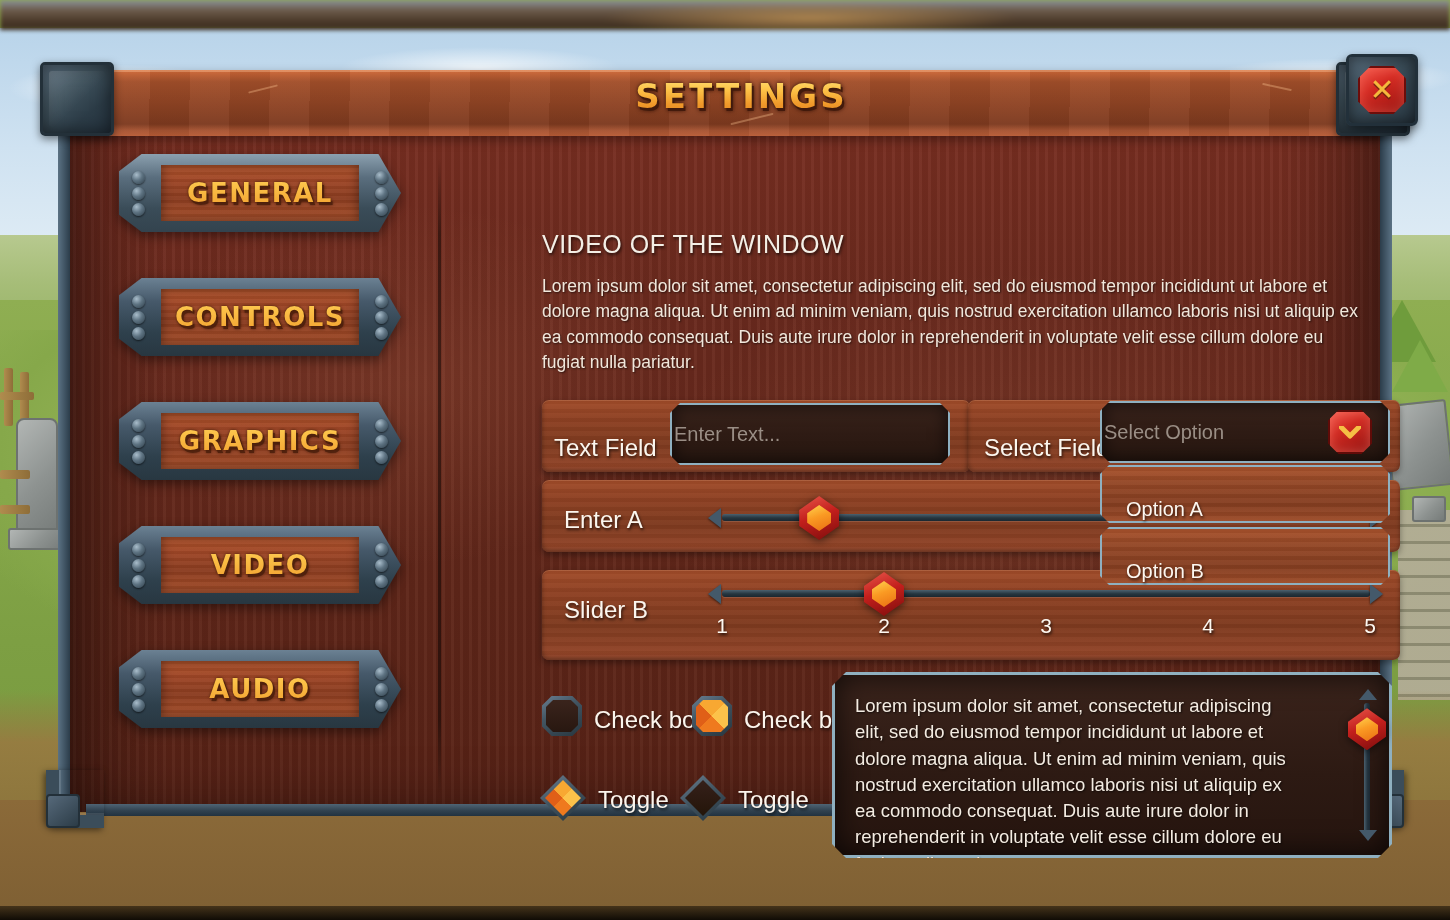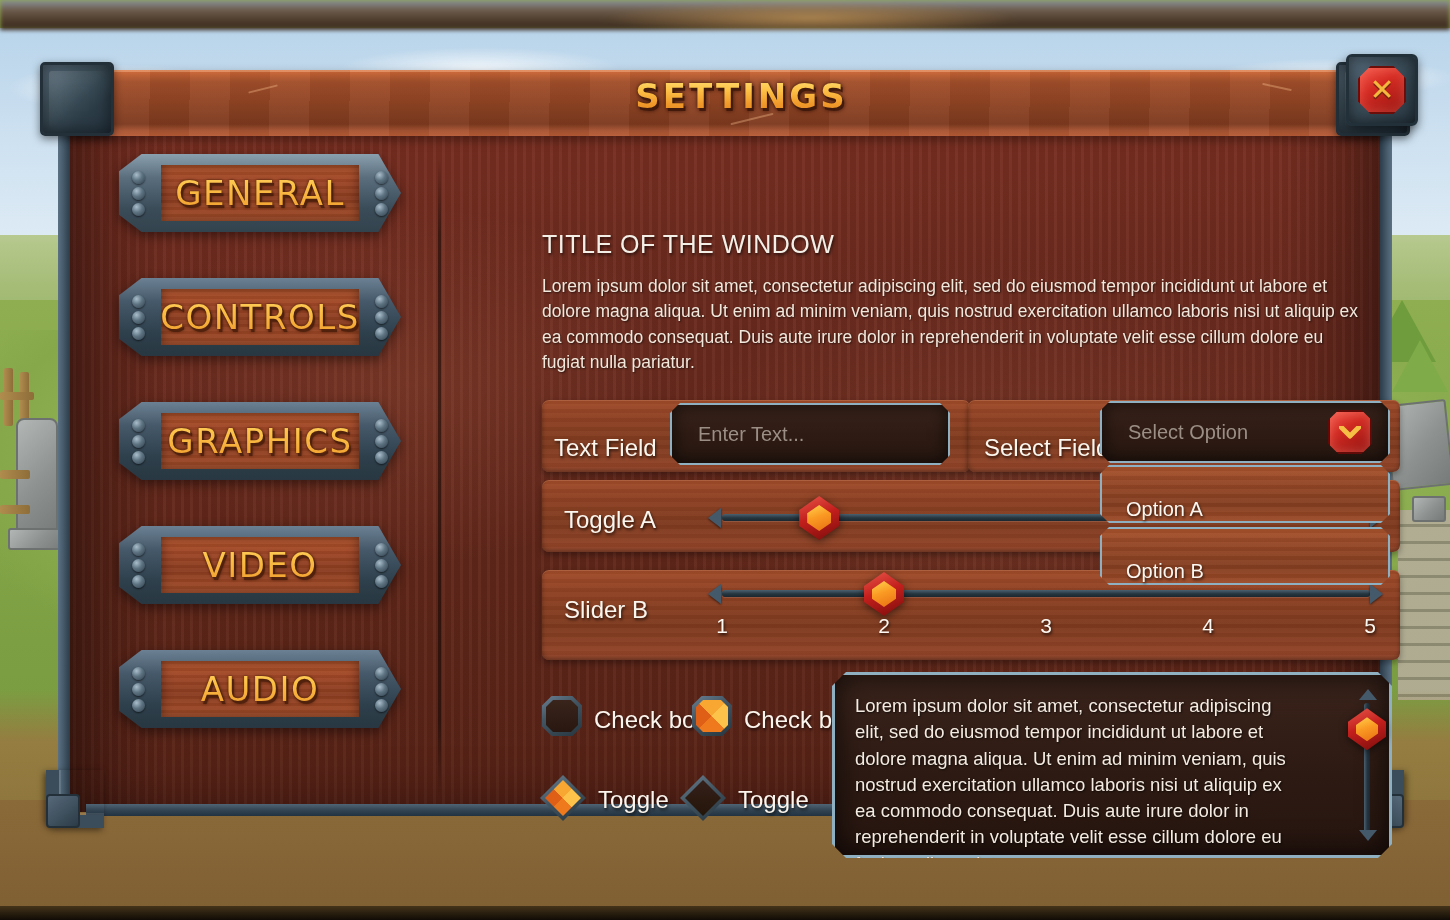--- a/index.html
+++ b/index.html
@@ -207,21 +207,21 @@
   .nav-inner {
     position:absolute; left:42px; right:42px; top:11px; bottom:11px;
     background:
       repeating-linear-gradient(180deg, rgba(0,0,0,.05) 0 3px, rgba(255,255,255,.03) 3px 7px),
       linear-gradient(180deg,#b5552c 0%,#9c4526 30%,#8a3c20 60%,#a9502b 100%);
     box-shadow:inset 0 0 12px rgba(0,0,0,.45);
   }
   .nav-label {
     position:absolute; inset:0; display:flex; align-items:center; justify-content:center;
     font-family:"DejaVu Sans", sans-serif;
-    font-size:34px; font-weight:normal; letter-spacing:1.5px;
+    font-size:26px; font-weight:bold; letter-spacing:1.5px;
     background:linear-gradient(180deg,#ffe588 0%,#fcc248 40%,#f09b2c 75%,#e4871f 100%);
     -webkit-background-clip:text; background-clip:text; -webkit-text-fill-color:transparent;
     filter:drop-shadow(0 0 1.5px #4a2008) drop-shadow(2px 3px 0 rgba(70,28,10,.85));
     z-index:3;
   }
   .nav-btn.selected .nav-outer {
     background:linear-gradient(180deg,#8ba0af 0%,#5a6e7e 30%,#3a4c58 70%,#33434e 100%);
     box-shadow:0 0 0 3px #e8d29a, 0 0 0 5px #8d7238;
   }
   .rivet {
@@ -260,21 +260,21 @@
   
   .in-box {
     position:absolute;
     background:linear-gradient(180deg,#3a241c 0%,#2e1b14 50%,#271710 100%);
     border:2px solid #8fb0c0;
     clip-path:polygon(10px 0,calc(100% - 10px) 0,100% 10px,100% calc(100% - 10px),
                       calc(100% - 10px) 100%,10px 100%,0 calc(100% - 10px),0 10px);
     box-shadow:inset 0 0 18px rgba(0,0,0,.7);
     display:flex; align-items:center; cursor:text;
   }
-  .in-ph { padding-left:26px; font-size:20px; color:#9a8e85; }
+  .in-ph { padding-left:2px; font-size:20px; color:#9a8e85; }
 
   
   .opt-item {
     position:absolute;
     background:
       repeating-linear-gradient(180deg, rgba(0,0,0,.05) 0 4px, rgba(255,255,255,.03) 4px 9px),
       linear-gradient(180deg,#a8522c 0%,#934726 30%,#853e21 70%,#9c4b28 100%);
     border:2px solid #8fb0c0;
     clip-path:polygon(9px 0,calc(100% - 9px) 0,100% 9px,100% calc(100% - 9px),
                       calc(100% - 9px) 100%,9px 100%,0 calc(100% - 9px),0 9px);
@@ -519,21 +519,21 @@
         <div class="rivet" style="right:13px;top:17px"></div>
         <div class="rivet" style="right:13px;top:33px"></div>
         <div class="rivet" style="right:13px;top:49px"></div>
         <div class="nav-label">AUDIO</div>
       </div>
     </div>
   <div class="divider-v"></div>
 
   <div class="content">
 
-    <div class="win-title">TITLE OF THE WINDOW</div>
+    <div class="win-title">VIDEO OF THE WINDOW</div>
     <div class="win-body">Lorem ipsum dolor sit amet, consectetur adipiscing elit, sed do eiusmod tempor incididunt ut labore et dolore magna aliqua. Ut enim ad minim veniam, quis nostrud exercitation ullamco laboris nisi ut aliquip ex ea commodo consequat. Duis aute irure dolor in reprehenderit in voluptate velit esse cillum dolore eu fugiat nulla pariatur.</div>
 
     <div class="wood-row" style="left:82px; top:242px; width:428px; height:72px;"></div>
     <div class="row-label" style="left:94px; top:276px;">Text Field</div>
     <div class="in-box" style="left:210px; top:245px; width:280px; height:62px;">
       <span class="in-ph">Enter Text...</span>
     </div>
 
     <div class="wood-row" style="left:508px; top:242px; width:432px; height:72px;"></div>
     <div class="row-label" style="left:524px; top:276px;">Select Field</div>
@@ -549,21 +549,21 @@
     <div id="options-host">
         <div class="opt-item" style="left: 640px; top: 307px; width: 290px; height: 58px; z-index: 20;">
           <span>Option A</span>
         </div>
         <div class="opt-item" style="left: 640px; top: 369px; width: 290px; height: 58px; z-index: 19;">
           <span>Option B</span>
         </div>
       </div>
 
     <div class="wood-row" style="left:82px; top:322px; width:858px; height:72px;"></div>
-    <div class="row-label" style="left:104px; top:348px;">Toggle A</div>
+    <div class="row-label" style="left:104px; top:348px;">Enter A</div>
     <div class="caret caret-l" style="left:248px; top:350px;"></div>
     <div class="track" style="left:262px; top:356px; width:648px;"></div>
     <div class="caret caret-r" style="left:910px; top:350px;"></div>
     <div class="knob" id="knob-a" style="top: 338px; left: 339.2px;">
       <div class="knob-outer"></div>
       <div class="knob-inner"></div>
     </div>
 
     <div class="wood-row" style="left:82px; top:412px; width:858px; height:90px;"></div>
     <div class="row-label" style="left:104px; top:438px;text-align:right;">Slider B</div>

